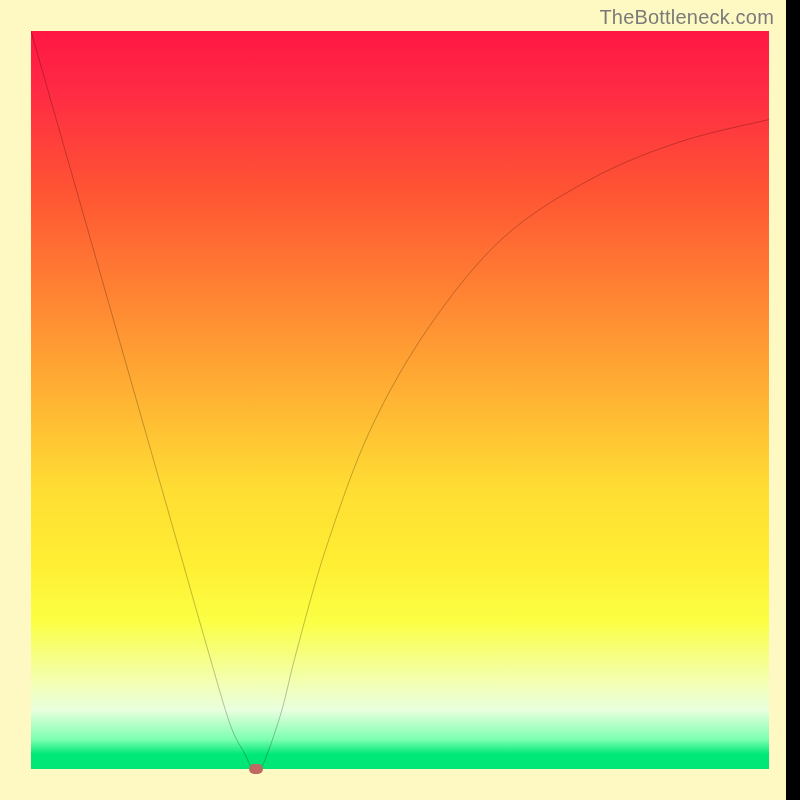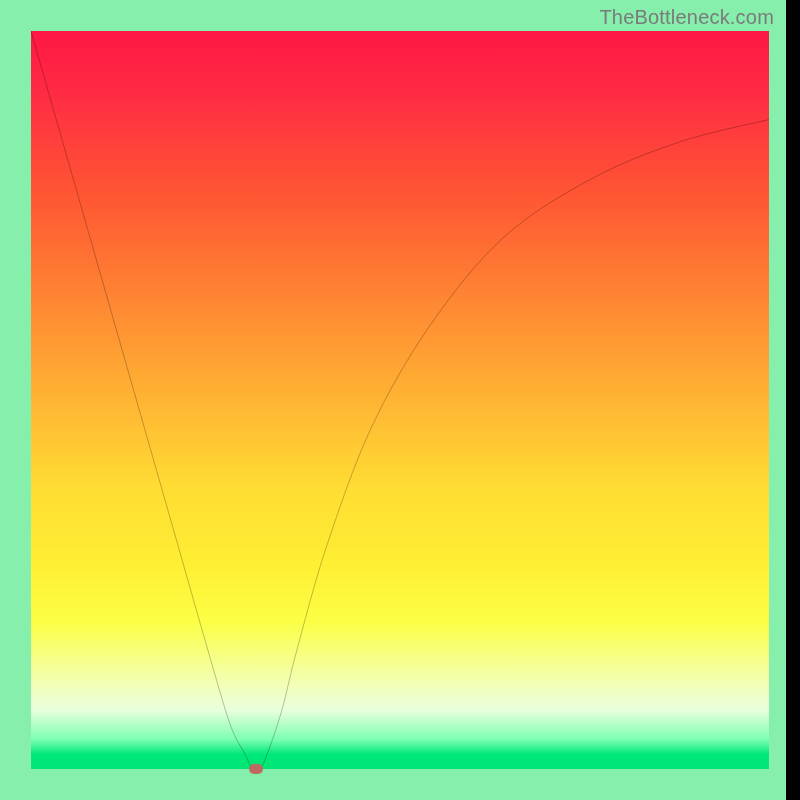--- a/index.html
+++ b/index.html
@@ -7,21 +7,21 @@
     width: 800px;
     height: 800px;
     background: #000;
     position: relative;
     font-family: Arial, sans-serif;
     overflow: hidden;
   }
   .outer {
     width: 786px;
     height: 800px;
-    background: #86efac;
+    background: #fef9c3;
     position: relative;
   }
   .plot-area {
     position: absolute;
     left: 31px;
     top: 31px;
     width: 738px;
     height: 738px;
     background: linear-gradient(to bottom,
       #ff1744 0%,

